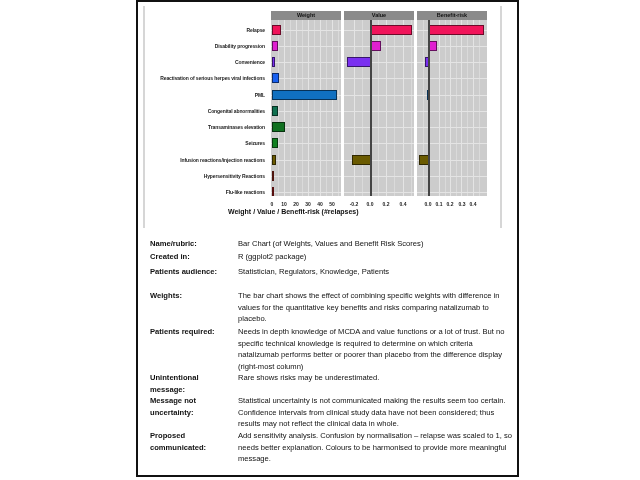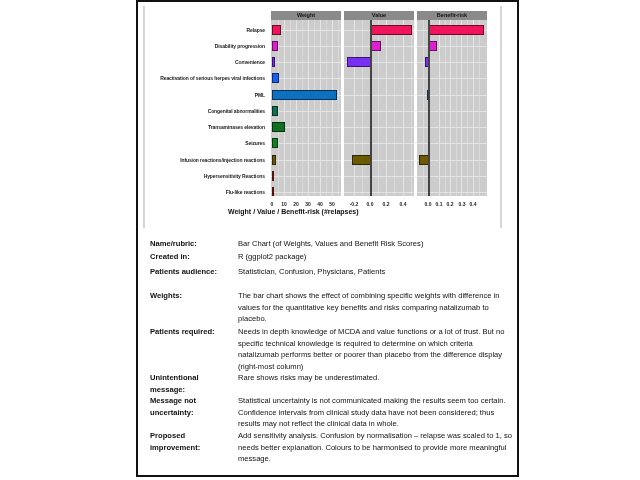--- a/index.html
+++ b/index.html
@@ -166,36 +166,36 @@
     <div class="row" style="top:0px">
       <div class="rlabel">Name/rubric:</div>
       <div class="rvalue">Bar Chart (of Weights, Values and Benefit Risk Scores)</div>
     </div>
     <div class="row" style="top:13px">
       <div class="rlabel">Created in:</div>
       <div class="rvalue">R (ggplot2 package)</div>
     </div>
     <div class="row" style="top:28px">
       <div class="rlabel">Patients audience:</div>
-      <div class="rvalue">Statistician, Confusion, Physicians, Patients</div>
+      <div class="rvalue">Statistician, Regulators, Knowledge, Patients</div>
     </div>
     <div class="row" style="top:52px">
       <div class="rlabel">Weights:</div>
       <div class="rvalue">The bar chart shows the effect of combining specific weights with difference in values for the quantitative key benefits and risks comparing natalizumab to placebo.</div>
     </div>
     <div class="row" style="top:88px">
       <div class="rlabel">Patients required:</div>
       <div class="rvalue">Needs in depth knowledge of MCDA and value functions or a lot of trust. But no specific technical knowledge is required to determine on which criteria natalizumab performs better or poorer than placebo from the difference display (right-most column)</div>
     </div>
     <div class="row" style="top:134px">
       <div class="rlabel">Unintentional message:</div>
       <div class="rvalue">Rare shows risks may be underestimated.</div>
     </div>
     <div class="row" style="top:157px">
       <div class="rlabel">Message not uncertainty:</div>
       <div class="rvalue">Statistical uncertainty is not communicated making the results seem too certain. Confidence intervals from clinical study data have not been considered; thus results may not reflect the clinical data in whole.</div>
     </div>
     <div class="row" style="top:192px">
-      <div class="rlabel">Proposed improvement:</div>
+      <div class="rlabel">Proposed communicated:</div>
       <div class="rvalue">Add sensitivity analysis. Confusion by normalisation – relapse was scaled to 1, so needs better explanation. Colours to be harmonised to provide more meaningful message.</div>
     </div>
   </div>
 </div>
 
 </body></html>

